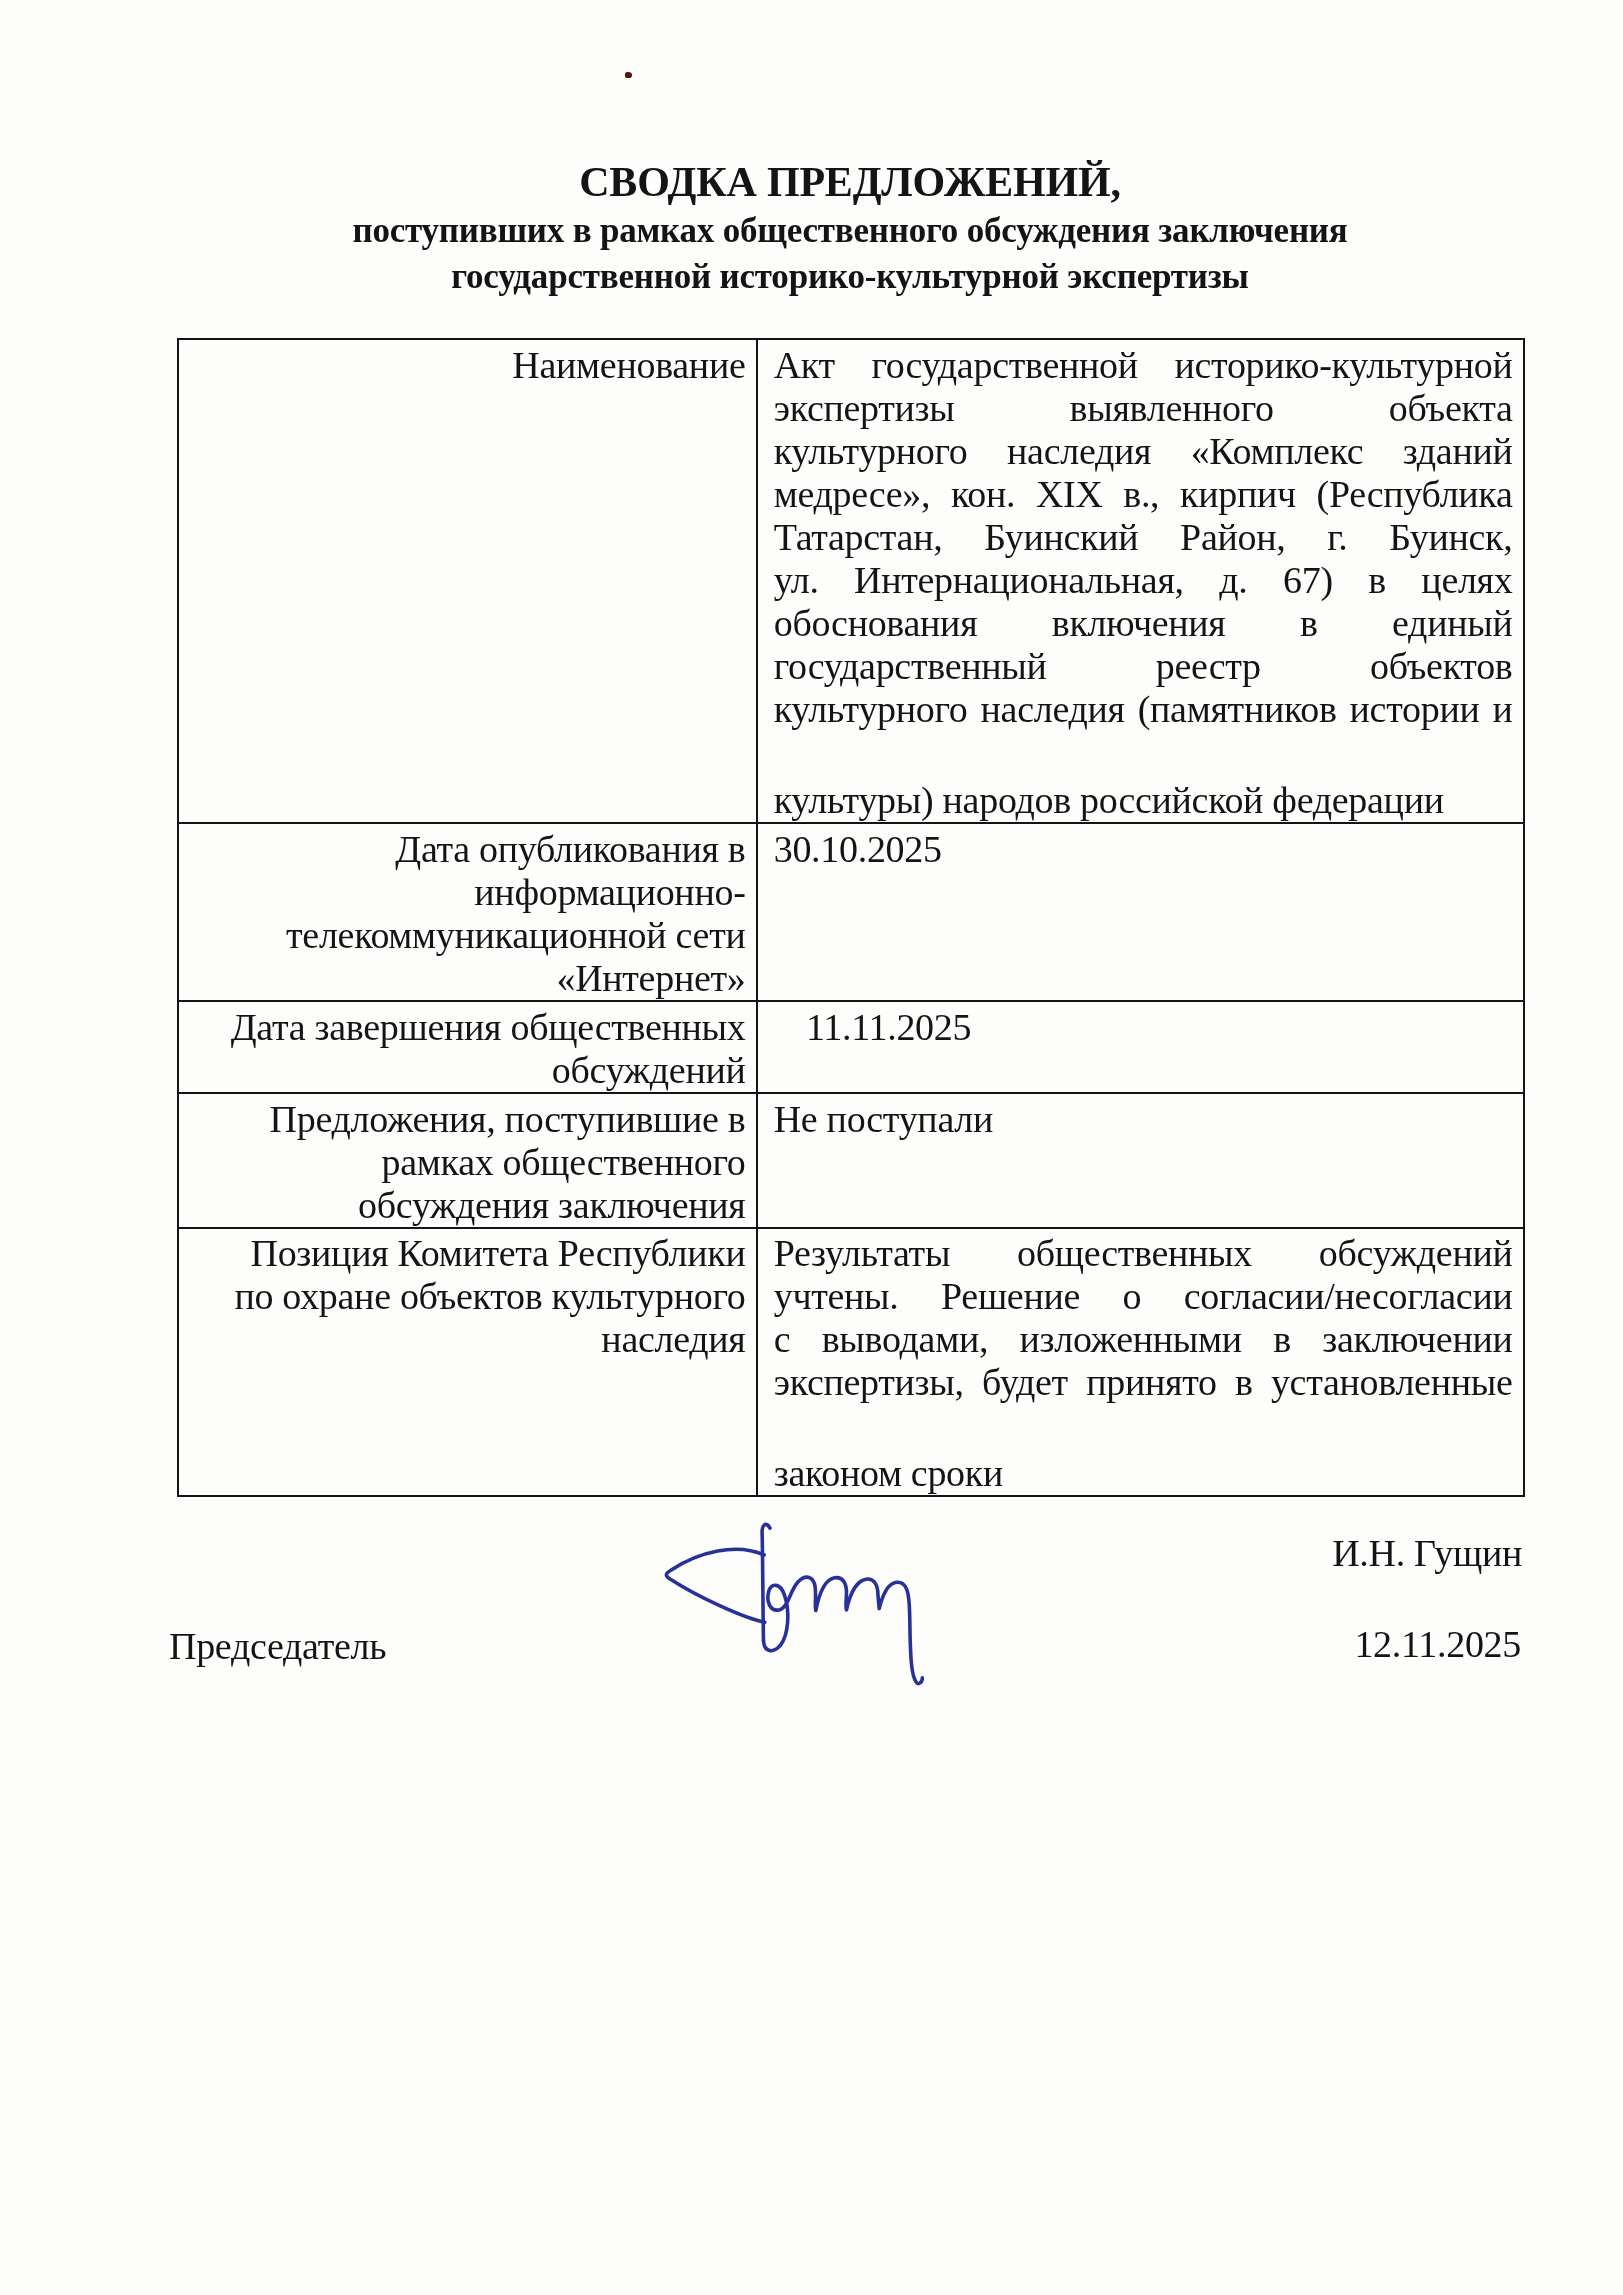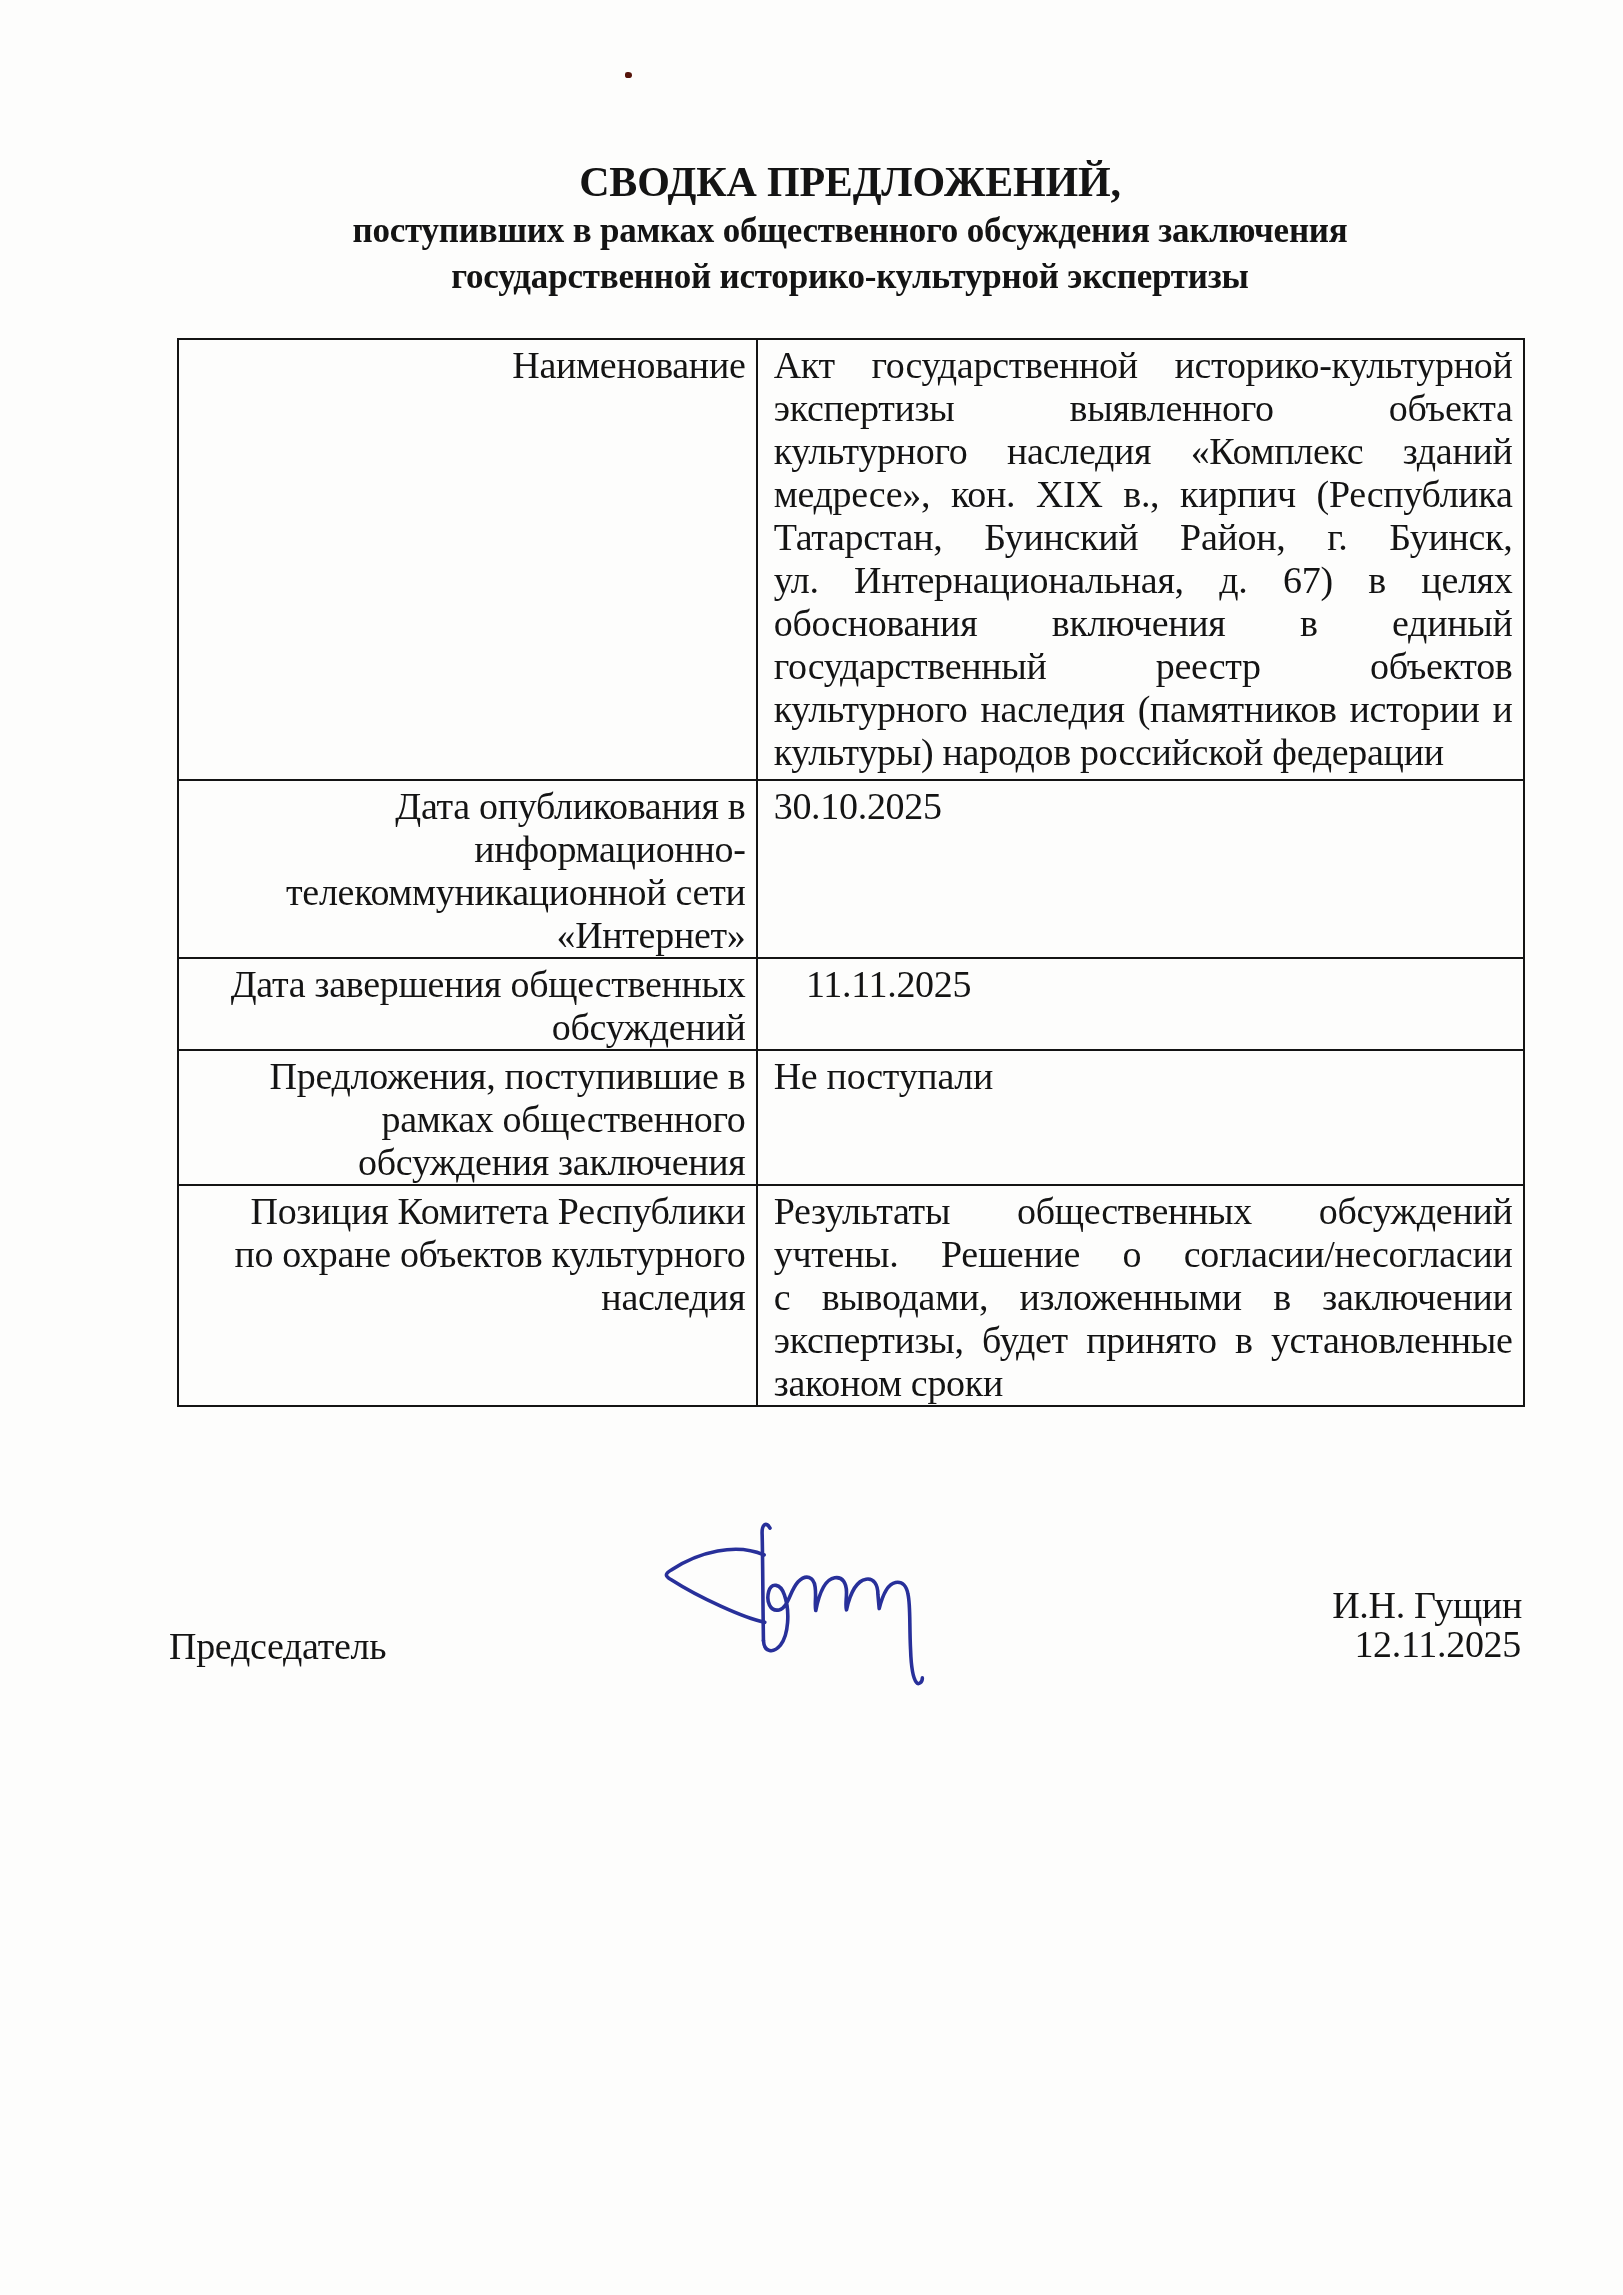--- a/index.html
+++ b/index.html
@@ -65,31 +65,31 @@
   tr.r4 td{height:134px;}
   tr.r5 td{height:215px;}
   td.cell-left{white-space:pre-line;text-align:right;}
   td.cell-right{padding-left:17px;padding-right:9.2px;}
   
   td .jline{
     display:block;
     text-align:justify;
     text-align-last:justify;
   }
-  td .jline.jlast{text-align-last:left;}
+  td .jline.jlast{text-align-last:left;margin-top:48px;}
 
   
   .footer-role{
     position:absolute;
     left:169px; top:1624px;
     font-size:38px; letter-spacing:-0.3px;
   }
   .footer-signer{
     position:absolute;
-    right:101px; top:1583px;
+    right:101px; top:1531px;
     font-size:38px; letter-spacing:-0.3px;
     text-align:right;
     margin-left:15px;
   }
   .footer-date{
     position:absolute;
     right:102px; top:1622px;
     font-size:38px; letter-spacing:-0.3px;
     text-align:right;
   }

